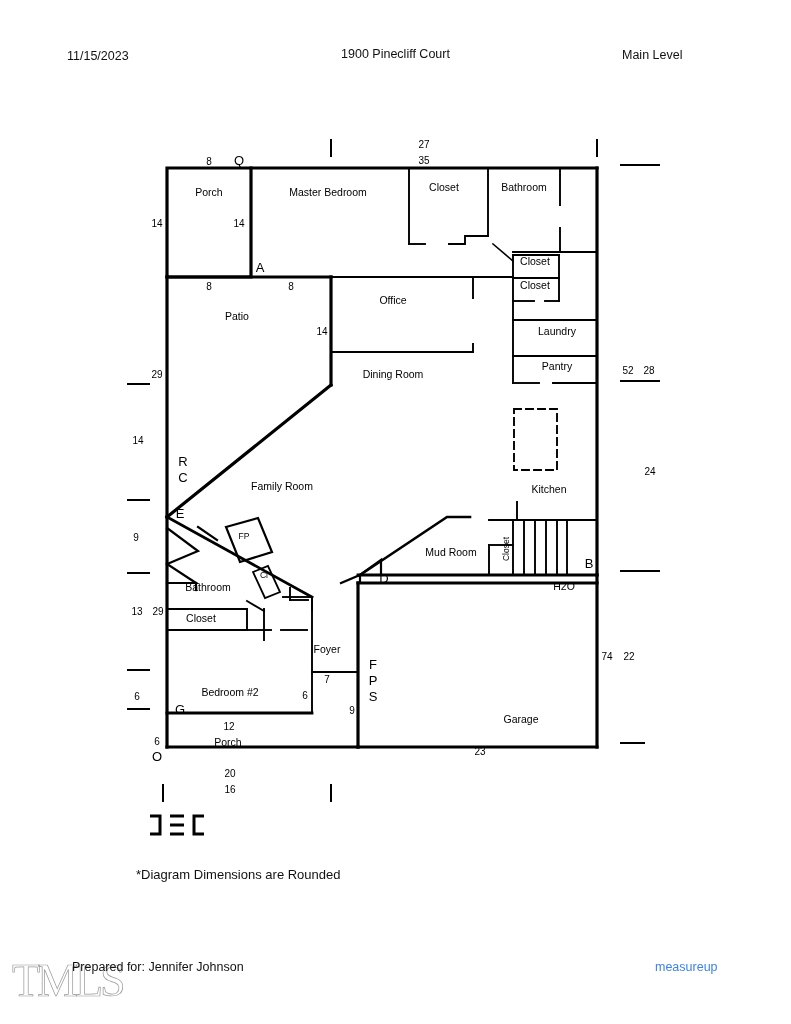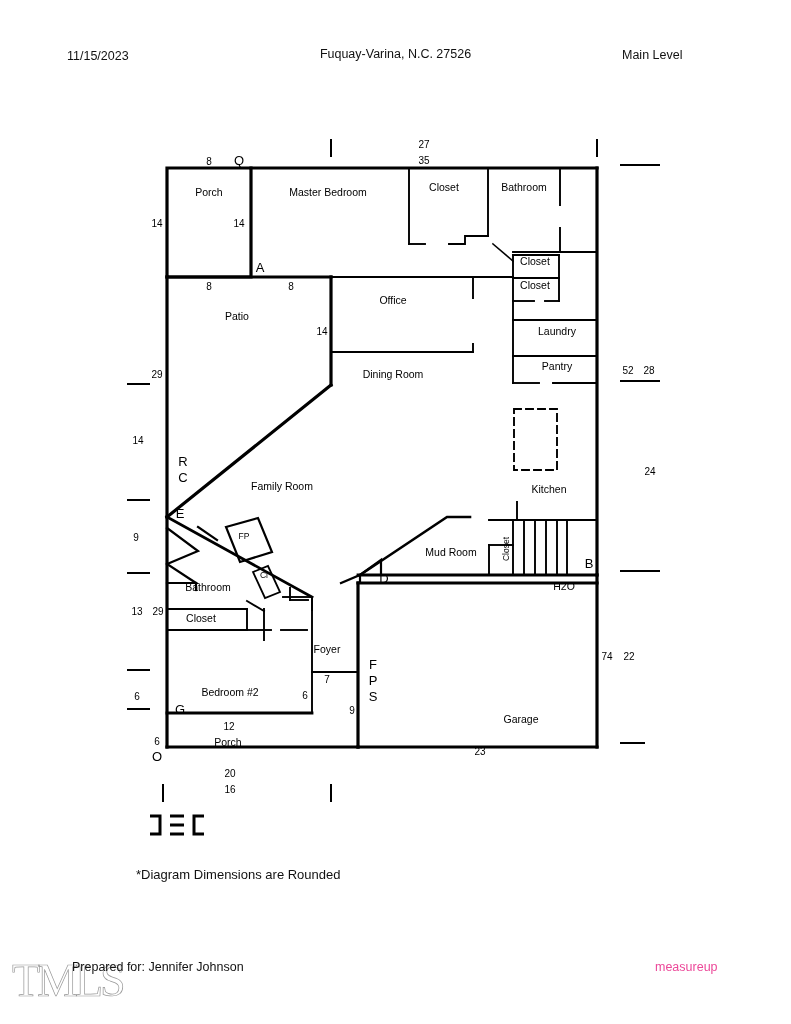--- a/index.html
+++ b/index.html
@@ -19,29 +19,29 @@
   .lbl{font-family:"Liberation Sans", sans-serif;fill:#000;}
   .room{font-size:10.5px;}
   .dim{font-size:10px;}
   .ltr{font-size:13px;}
   .tiny{font-size:8.5px;}
 
   #logo{position:absolute;left:148px;top:812px;width:58px;height:26px;}
   #note{position:absolute;left:136px;top:867px;font-size:13px;color:#111;}
 
   #foot-prepared{position:absolute;left:72px;top:960px;font-size:12.5px;color:#111;white-space:nowrap;}
-  #foot-brand{position:absolute;left:655px;top:960px;font-size:12.5px;color:#ec4899;}
+  #foot-brand{position:absolute;left:655px;top:960px;font-size:12.5px;color:#3b82f6;}
   #tmls{position:absolute;left:8px;top:952px;width:150px;height:62px;opacity:.55;}
 </style>
 </head>
 <body>
 
 <div class="hdr" id="hdr-date">11/15/2023</div>
 <div class="hdr" id="hdr-addr">
-  <div>Fuquay-Varina, N.C. 27526</div>
+  <div>1900 Pinecliff Court</div>
 </div>
 <div class="hdr" id="hdr-level">Main Level</div>
 
 <div id="plan">
 <svg width="791" height="720" viewBox="0 95 791 720" xmlns="http://www.w3.org/2000/svg">
 
   <g fill="none" stroke="#000" stroke-width="3.2" stroke-linecap="square">
 
     <path d="M167,168 L251,168 L251,277 L167,277 Z"></path>
 

